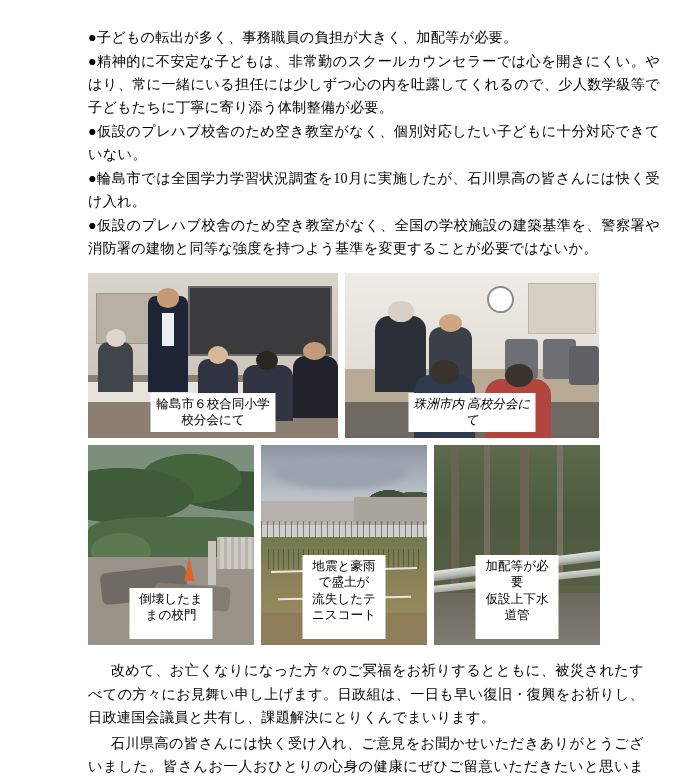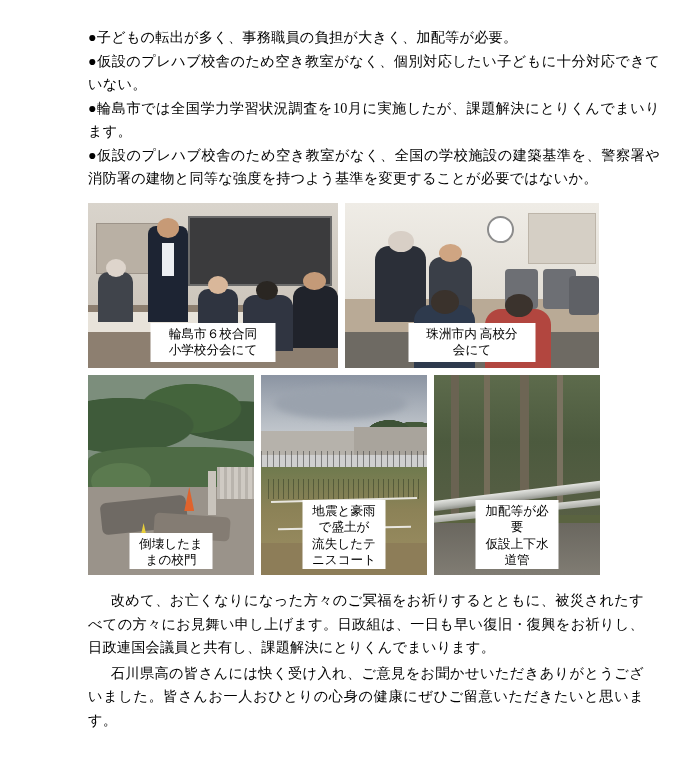--- a/index.html
+++ b/index.html
@@ -44,40 +44,40 @@
   }
   .photo-row.row2 {
     margin-top: 7px;
   }
   .photo {
     position: relative;
     overflow: hidden;
     background: #cfcfcf;
   }
   .photo.r1c1 { width: 250px; height: 165px; }
-  .photo.r1c2 { width: 254px; height: 165px; }
+  .photo.r1c2 { width: 254px; height: 165px; font-style: italic; }
   .photo.r2c1 { width: 166px; height: 200px; }
   .photo.r2c2 { width: 166px; height: 200px; }
   .photo.r2c3 { width: 166px; height: 200px; }
 
   .caption {
     position: absolute;
     left: 50%;
     transform: translateX(-50%);
     bottom: 6px;
     background: #ffffff;
     color: #000000;
     font-size: 12.6px;
     line-height: 1.32;
     text-align: center;
-    padding: 3px 9px 0 9px;
+    padding: 3px 9px 15px 9px;
     white-space: pre-line;
     font-family: "Liberation Serif", "DejaVu Serif", serif;
   }
-  .caption.wide { padding: 3px 14px; }
+  .caption.wide { padding: 3px 2px; }
 
   .closing {
     margin-top: 14px;
     width: 556px;
   }
   .para {
     font-size: 14.2px;
     line-height: 1.66;
     text-align: justify;
     text-justify: inter-ideograph;
@@ -162,22 +162,23 @@
   .s5-road { position:absolute; left:0; top:74%; width:100%; height:26%; background:linear-gradient(180deg,#6a675f 0%, #807c73 100%); }
   .s5-grass { position:absolute; left:0; top:70%; width:100%; height:8%; background:#5a6340; }
 </style>
 </head>
 <body>
 
 <div class="page">
 
   <ul class="bullet-list">
     <li class="bullet-item">●子どもの転出が多く、事務職員の負担が大きく、加配等が必要。</li>
+    <li class="bullet-item">●精神的に不安定な子どもは、非常勤のスクールカウンセラーでは心を開きにくい。やはり、常に一緒にいる担任には少しずつ心の内を吐露してくれるので、少人数学級等で子どもたちに丁寧に寄り添う体制整備が必要。</li>
     <li class="bullet-item">●仮設のプレハブ校舎のため空き教室がなく、個別対応したい子どもに十分対応できていない。</li>
-    <li class="bullet-item">●輪島市では全国学力学習状況調査を10月に実施したが、課題解決にとりくんでまいります。</li>
+    <li class="bullet-item">●輪島市では全国学力学習状況調査を10月に実施したが、石川県高の皆さんには快く受け入れ。</li>
     <li class="bullet-item">●仮設のプレハブ校舎のため空き教室がなく、全国の学校施設の建築基準を、警察署や消防署の建物と同等な強度を持つよう基準を変更することが必要ではないか。</li>
   </ul>
 
   <div class="photo-grid">
 
     <div class="photo-row row1">
 
       <div class="photo r1c1">
         <div class="scene">
           <div class="s1-wall"></div>

